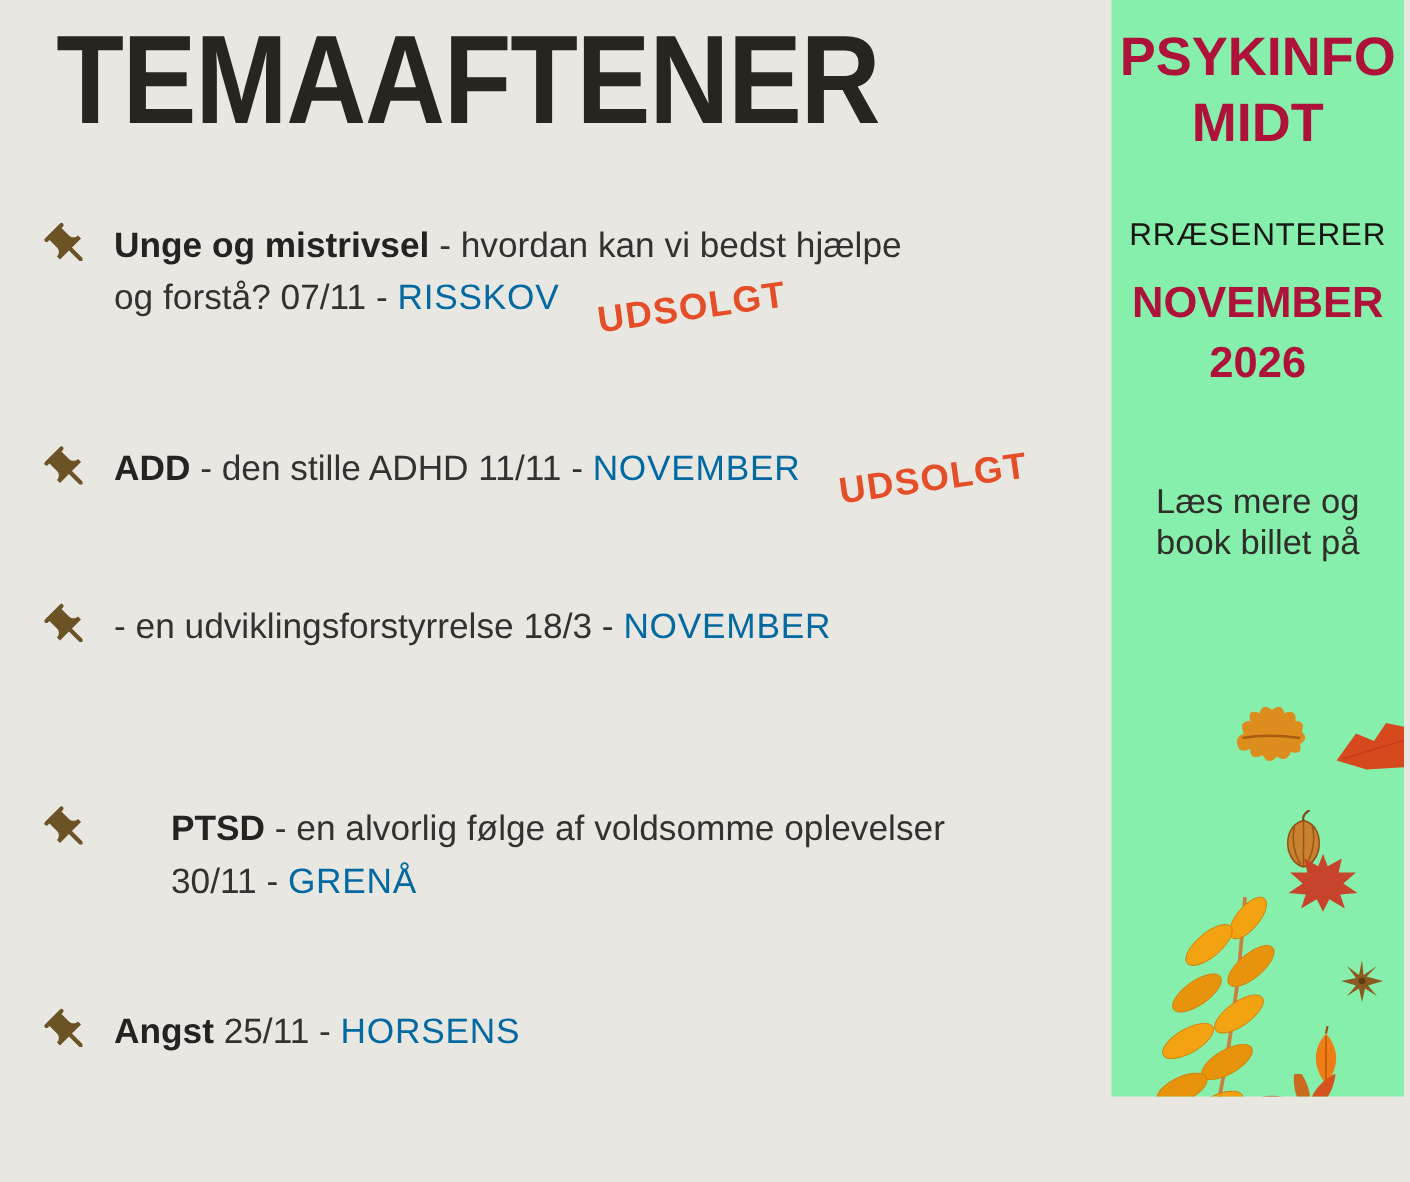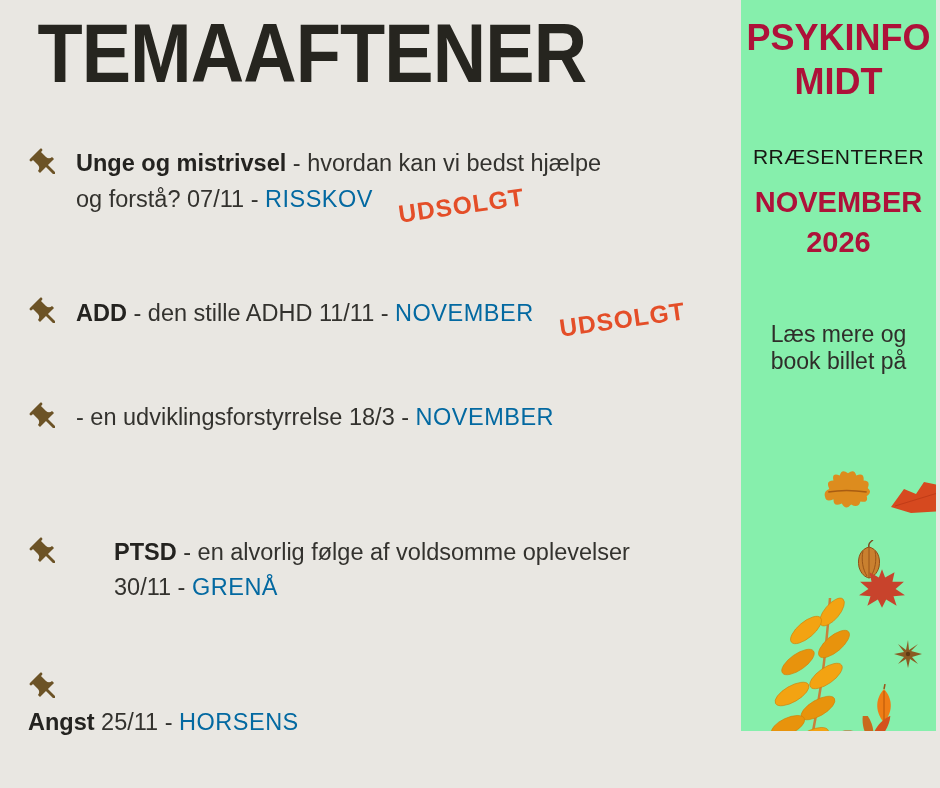--- a/index.html
+++ b/index.html
@@ -28,21 +28,21 @@
   #events-list { position:absolute; left:0; top:0; width:741px; height:616px; }
   .event {
     position:absolute; left:28px;
     display:flex; align-items:flex-start;
     width:700px;
   }
   .event:nth-of-type(1){ top:146px; }
   .event:nth-of-type(2){ top:295px; }
   .event:nth-of-type(3){ top:400px; }
   .event:nth-of-type(4){ top:535px;gap:38px; }
-  .event:nth-of-type(5){ top:670px;flex-direction:column; }
+  .event:nth-of-type(5){ top:670px; }
 
   .pin { width:34px; height:34px; flex:0 0 34px; margin-right:14px; margin-top:1px; fill:#6c5326; }
   .event-text { font-size:23.5px; line-height:35px; color:#2f2e2a; }
   .event-text .name { font-weight:bold; color:#242320; }
   .event-text .plain { color:#33322e; }
   .event-text .location { font-weight:normal; color:#0369a1; letter-spacing:0.5px; }
   .event-text .soldout {
     display:inline-block;
     font-weight:bold; font-size:24.5px; letter-spacing:1px;
     color:#e44e28;

